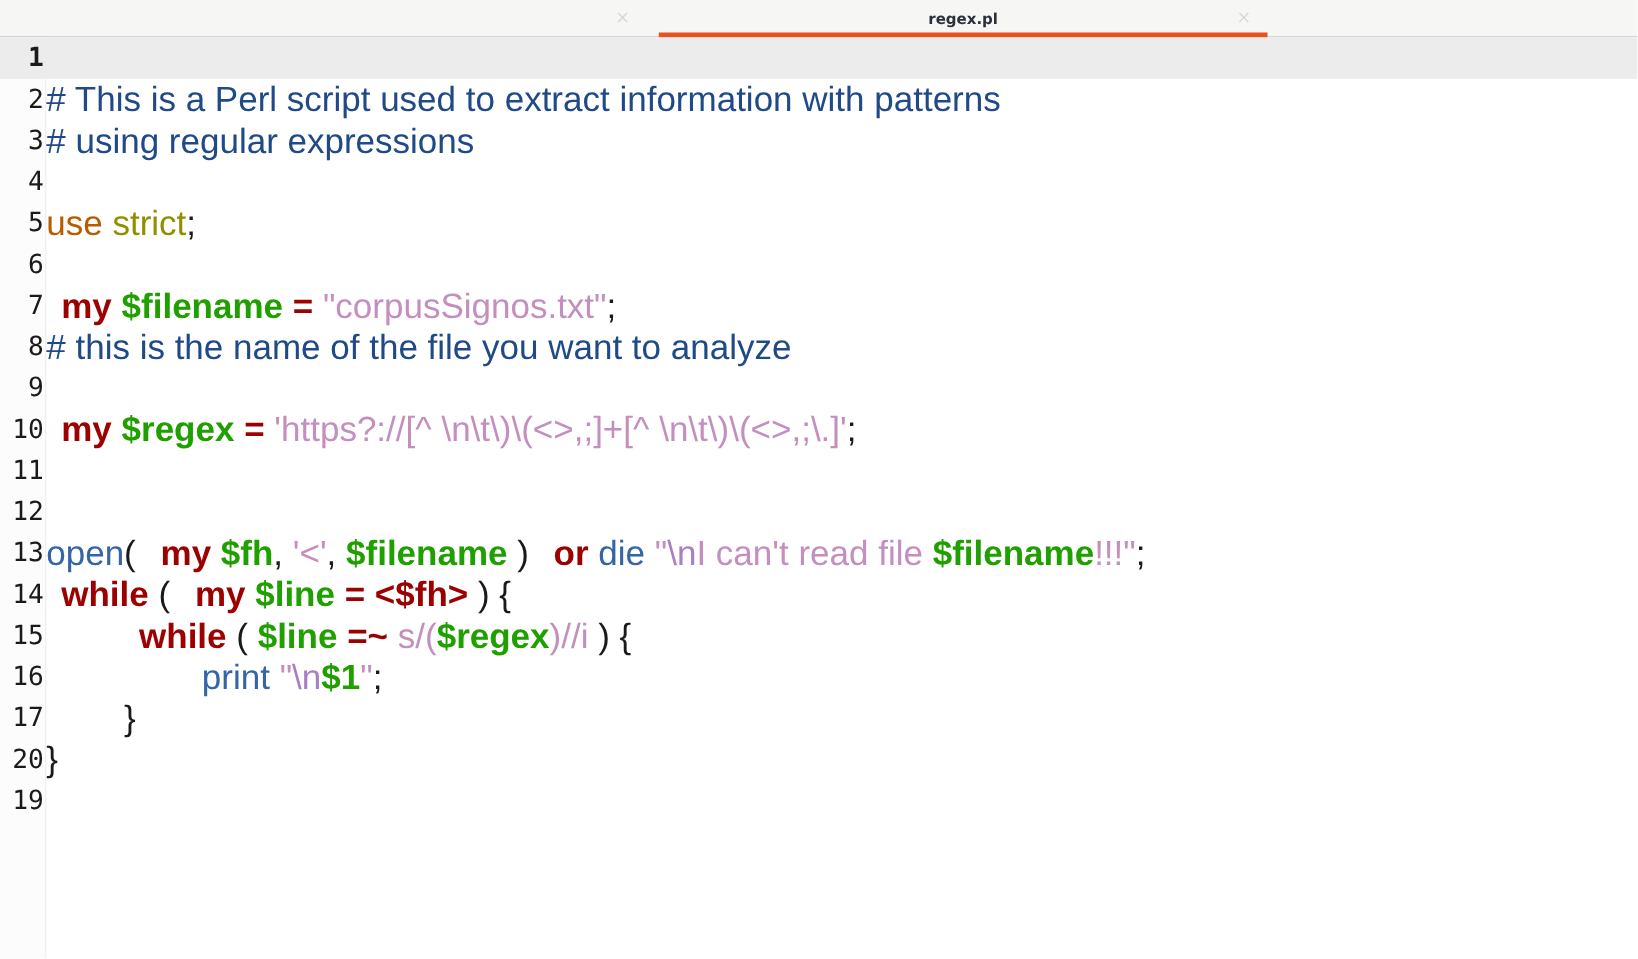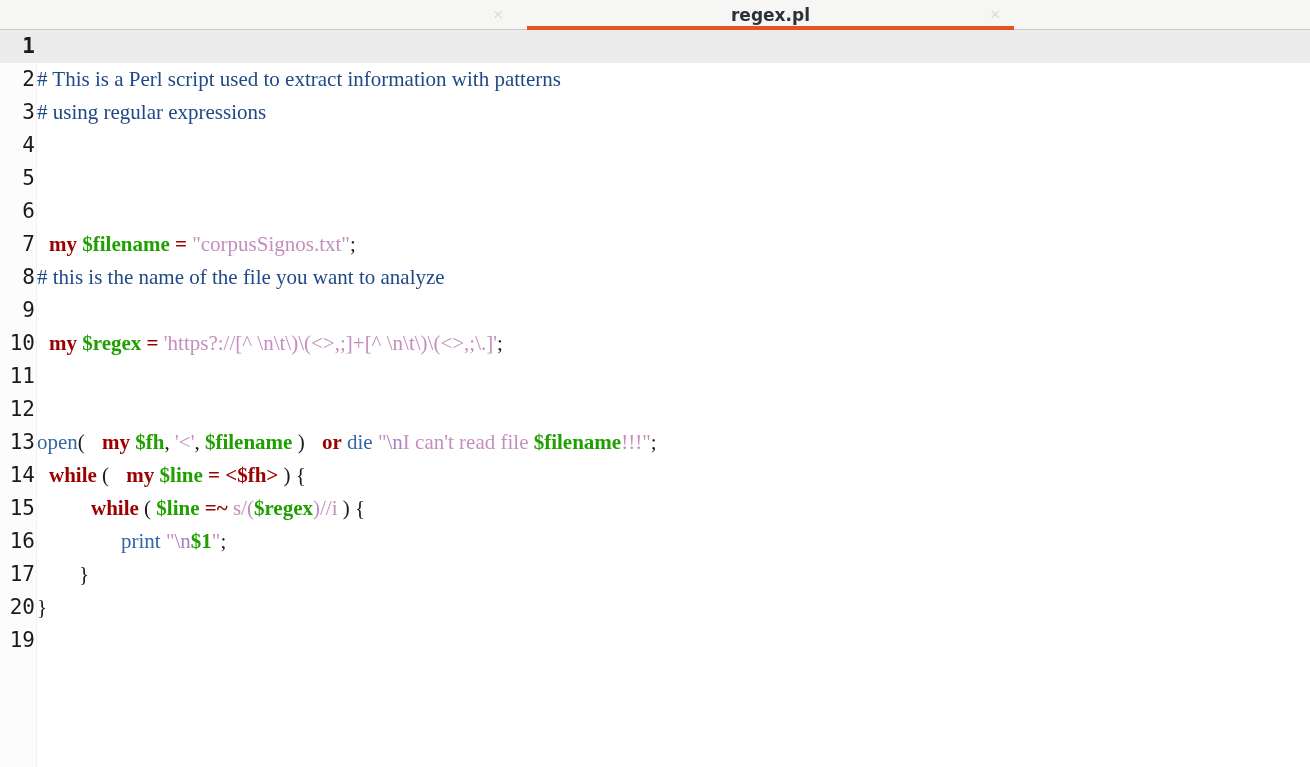--- a/index.html
+++ b/index.html
@@ -40,21 +40,21 @@
 
   .tab-title {
     position: absolute;
     top: 0;
     left: 527px;
     width: 487px;
     height: 29px;
     line-height: 30px;
     text-align: center;
     font-family: "DejaVu Sans", sans-serif;
-    font-size: 17px;
+    font-size: 12px;
     font-weight: bold;
     color: #2b3138;
     user-select: none;
     cursor: pointer;
   }
   .tab-underline {
     position: absolute;
     left: 527px;
     width: 487px;
     bottom: -1px;
@@ -98,22 +98,22 @@
     box-sizing: border-box;
     padding-right: 2px;
     text-align: right;
     font-family: "DejaVu Sans Mono", monospace;
     font-size: 21px;
     color: #1a1a1a;
     user-select: none;
   }
   .line.current .ln { font-weight: bold; }
   .code {
-    font-family: Liberation Serif, serif;
-    font-size: 21px;
+    font-family: Liberation Sans, sans-serif;
+    font-size: 28px;
     color: #1a1a1a;
     letter-spacing: 0px;
     white-space: pre;
   }
 
   
   .t-comment  { color: #204a87; }
   .t-plain    { color: #1a1a1a; }
   .t-use      { color: #b85c00; }
   .t-pragma   { color: #8f8f00; }
@@ -135,21 +135,21 @@
   <div class="tab-underline"></div>
 </div>
 
 <div class="editor">
   <div class="gutter-bg"></div>
   <div class="lines" id="lines">
       <div class="line current"><div class="ln">1</div><div class="code"></div></div>
       <div class="line"><div class="ln">2</div><div class="code"><span class="t-comment"># This is a Perl script used to extract information with patterns</span></div></div>
       <div class="line"><div class="ln">3</div><div class="code"><span class="t-comment"># using regular expressions</span></div></div>
       <div class="line"><div class="ln">4</div><div class="code"></div></div>
-      <div class="line"><div class="ln">5</div></div>
+      <div class="line"><div class="ln">5</div><div class="code"><span class="t-use">use </span><span class="t-pragma">strict</span><span class="t-plain">;</span></div></div>
       <div class="line"><div class="ln">6</div><div class="code"></div></div>
       <div class="line"><div class="ln">7</div><div class="code"><span class="t-kw">my</span><span class="t-plain"> </span><span class="t-var">$filename</span><span class="t-plain"> </span><span class="t-op">=</span><span class="t-plain"> </span><span class="t-str">"corpusSignos.txt"</span><span class="t-plain">;</span></div></div>
       <div class="line"><div class="ln">8</div><div class="code"><span class="t-comment"># this is the name of the file you want to analyze</span></div></div>
       <div class="line"><div class="ln">9</div><div class="code"></div></div>
       <div class="line"><div class="ln">10</div><div class="code"><span class="t-kw">my</span><span class="t-plain"> </span><span class="t-var">$regex</span><span class="t-plain"> </span><span class="t-op">=</span><span class="t-plain"> </span><span class="t-str">'https?://[^ \n\t\)\(&lt;&gt;,;]+[^ \n\t\)\(&lt;&gt;,;\.]'</span><span class="t-plain">;</span></div></div>
       <div class="line"><div class="ln">11</div></div>
       <div class="line"><div class="ln">12</div><div class="code"></div></div>
       <div class="line"><div class="ln">13</div><div class="code"><span class="t-func">open</span><span class="t-plain">( </span><span class="t-kw">my</span><span class="t-plain"> </span><span class="t-var">$fh</span><span class="t-plain">, </span><span class="t-str">'&lt;'</span><span class="t-plain">, </span><span class="t-var">$filename</span><span class="t-plain"> ) </span><span class="t-kw">or</span><span class="t-plain"> </span><span class="t-func">die</span><span class="t-plain"> </span><span class="t-str">"</span><span class="t-esc">\n</span><span class="t-str">I can't read file </span><span class="t-var">$filename</span><span class="t-str">!!!"</span><span class="t-plain">;</span></div></div>
       <div class="line"><div class="ln">14</div><div class="code"><span class="t-kw">while</span><span class="t-plain"> ( </span><span class="t-kw">my</span><span class="t-plain"> </span><span class="t-var">$line</span><span class="t-plain"> </span><span class="t-op">=</span><span class="t-plain"> </span><span class="t-op">&lt;$fh&gt;</span><span class="t-plain"> ) {</span></div></div>
       <div class="line"><div class="ln">15</div><div class="code"><span class="t-plain">        </span><span class="t-kw">while</span><span class="t-plain"> ( </span><span class="t-var">$line</span><span class="t-plain"> </span><span class="t-op">=~</span><span class="t-plain"> </span><span class="t-regex">s/(</span><span class="t-var">$regex</span><span class="t-regex">)//i</span><span class="t-plain"> ) {</span></div></div>

